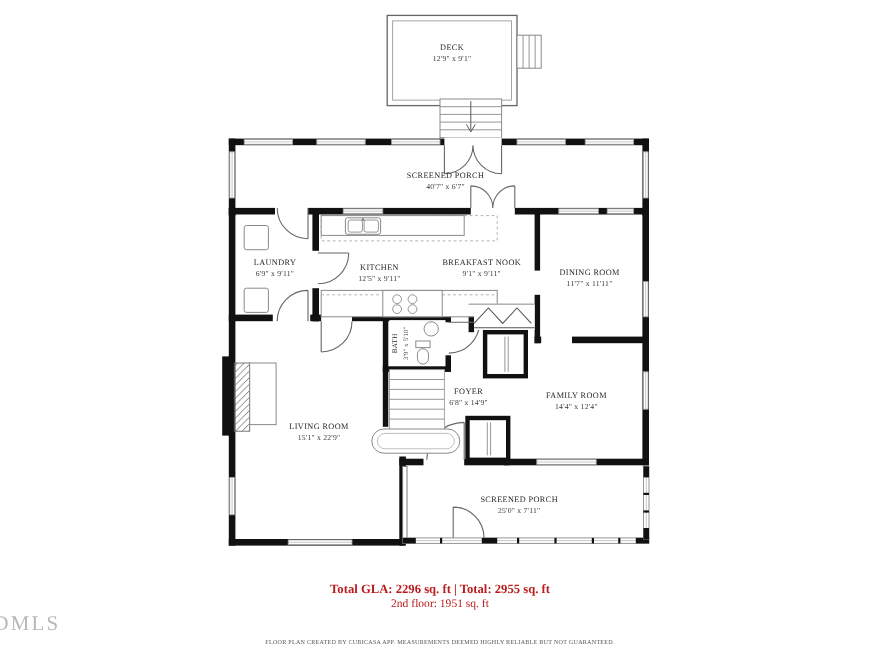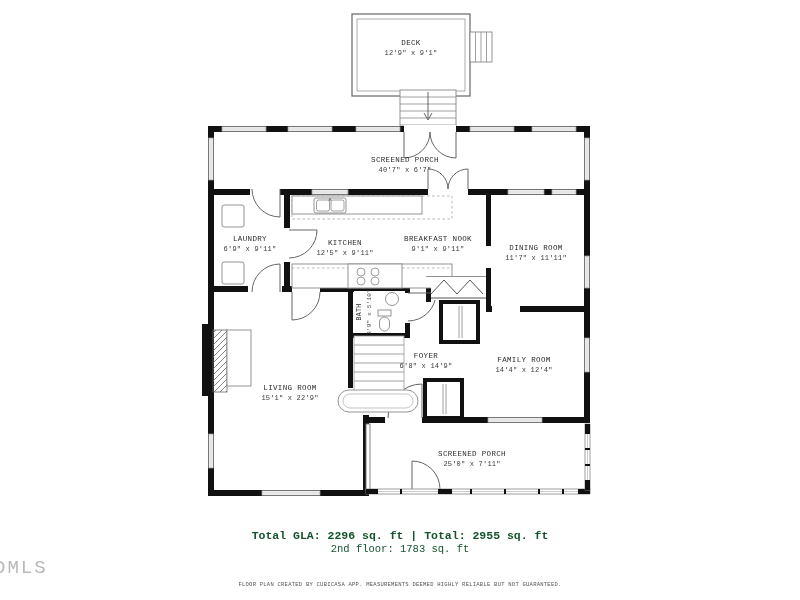--- a/index.html
+++ b/index.html
@@ -1,29 +1,29 @@
 <!DOCTYPE html>
 <html><head>
 <meta charset="utf-8">
 <style>
   html,body{margin:0;padding:0;background:#fff;}
   .canvas{position:relative;width:800px;height:600px;background:#fff;overflow:hidden;
-          font-family:Liberation Mono, monospace;}
+          font-family:Liberation Serif, serif;}
   svg{position:absolute;left:0;top:0;}
   .w{fill:#111;}
   .o{fill:#fff;}
   .win{fill:#fff;stroke:#999;stroke-width:0.8;}
   .mul{stroke:#aaa;stroke-width:0.6;}
   .door{stroke:#666;stroke-width:1;fill:none;}
   .fix{fill:#fff;stroke:#888;stroke-width:0.9;}
   .fixline{stroke:#888;stroke-width:0.8;fill:none;}
   .dash{fill:none;stroke:#999;stroke-width:0.7;stroke-dasharray:2.5,2.5;}
   .lbl{font-size:7.5px;fill:#2b2b2b;text-anchor:middle;letter-spacing:0.35px;}
   .dims{font-size:7px;fill:#3a3a3a;text-anchor:middle;letter-spacing:0.2px;}
-  .summary{position:absolute;left:0;top:529px;width:800px;text-align:center;color:#14532d;}
+  .summary{position:absolute;left:0;top:529px;width:800px;text-align:center;color:#b91c1c;}
   .summary .total{font-size:11.5px;font-weight:bold;line-height:14px;}
   .summary .floor{font-size:10.5px;line-height:13.5px;}
   .disclaimer{position:absolute;left:0;top:581px;width:800px;text-align:center;
               font-size:5.5px;letter-spacing:0.25px;color:#555;}
   .watermark{position:absolute;left:-6px;top:557px;font-size:19px;letter-spacing:2px;
              color:#b8b8b8;font-weight:400;}
 </style>
 </head>
 <body>
 
@@ -253,20 +253,20 @@
     <text class="dims" x="290" y="400">15'1" x 22'9"</text>
   </g>
   <g>
     <text class="lbl" x="472" y="456">SCREENED PORCH</text>
     <text class="dims" x="472" y="466">25'0" x 7'11"</text>
   </g>
 </svg>
 
   <div class="summary">
     <div class="total">Total GLA: 2296 sq. ft | Total: 2955 sq. ft</div>
-    <div class="floor">2nd floor: 1783 sq. ft</div>
+    <div class="floor">2nd floor: 1951 sq. ft</div>
   </div>
 
   <div class="disclaimer">FLOOR PLAN CREATED BY CUBICASA APP. MEASUREMENTS DEEMED HIGHLY RELIABLE BUT NOT GUARANTEED.</div>
 
   <div class="watermark">DMLS</div>
 
 </div>
 
 </body></html>

